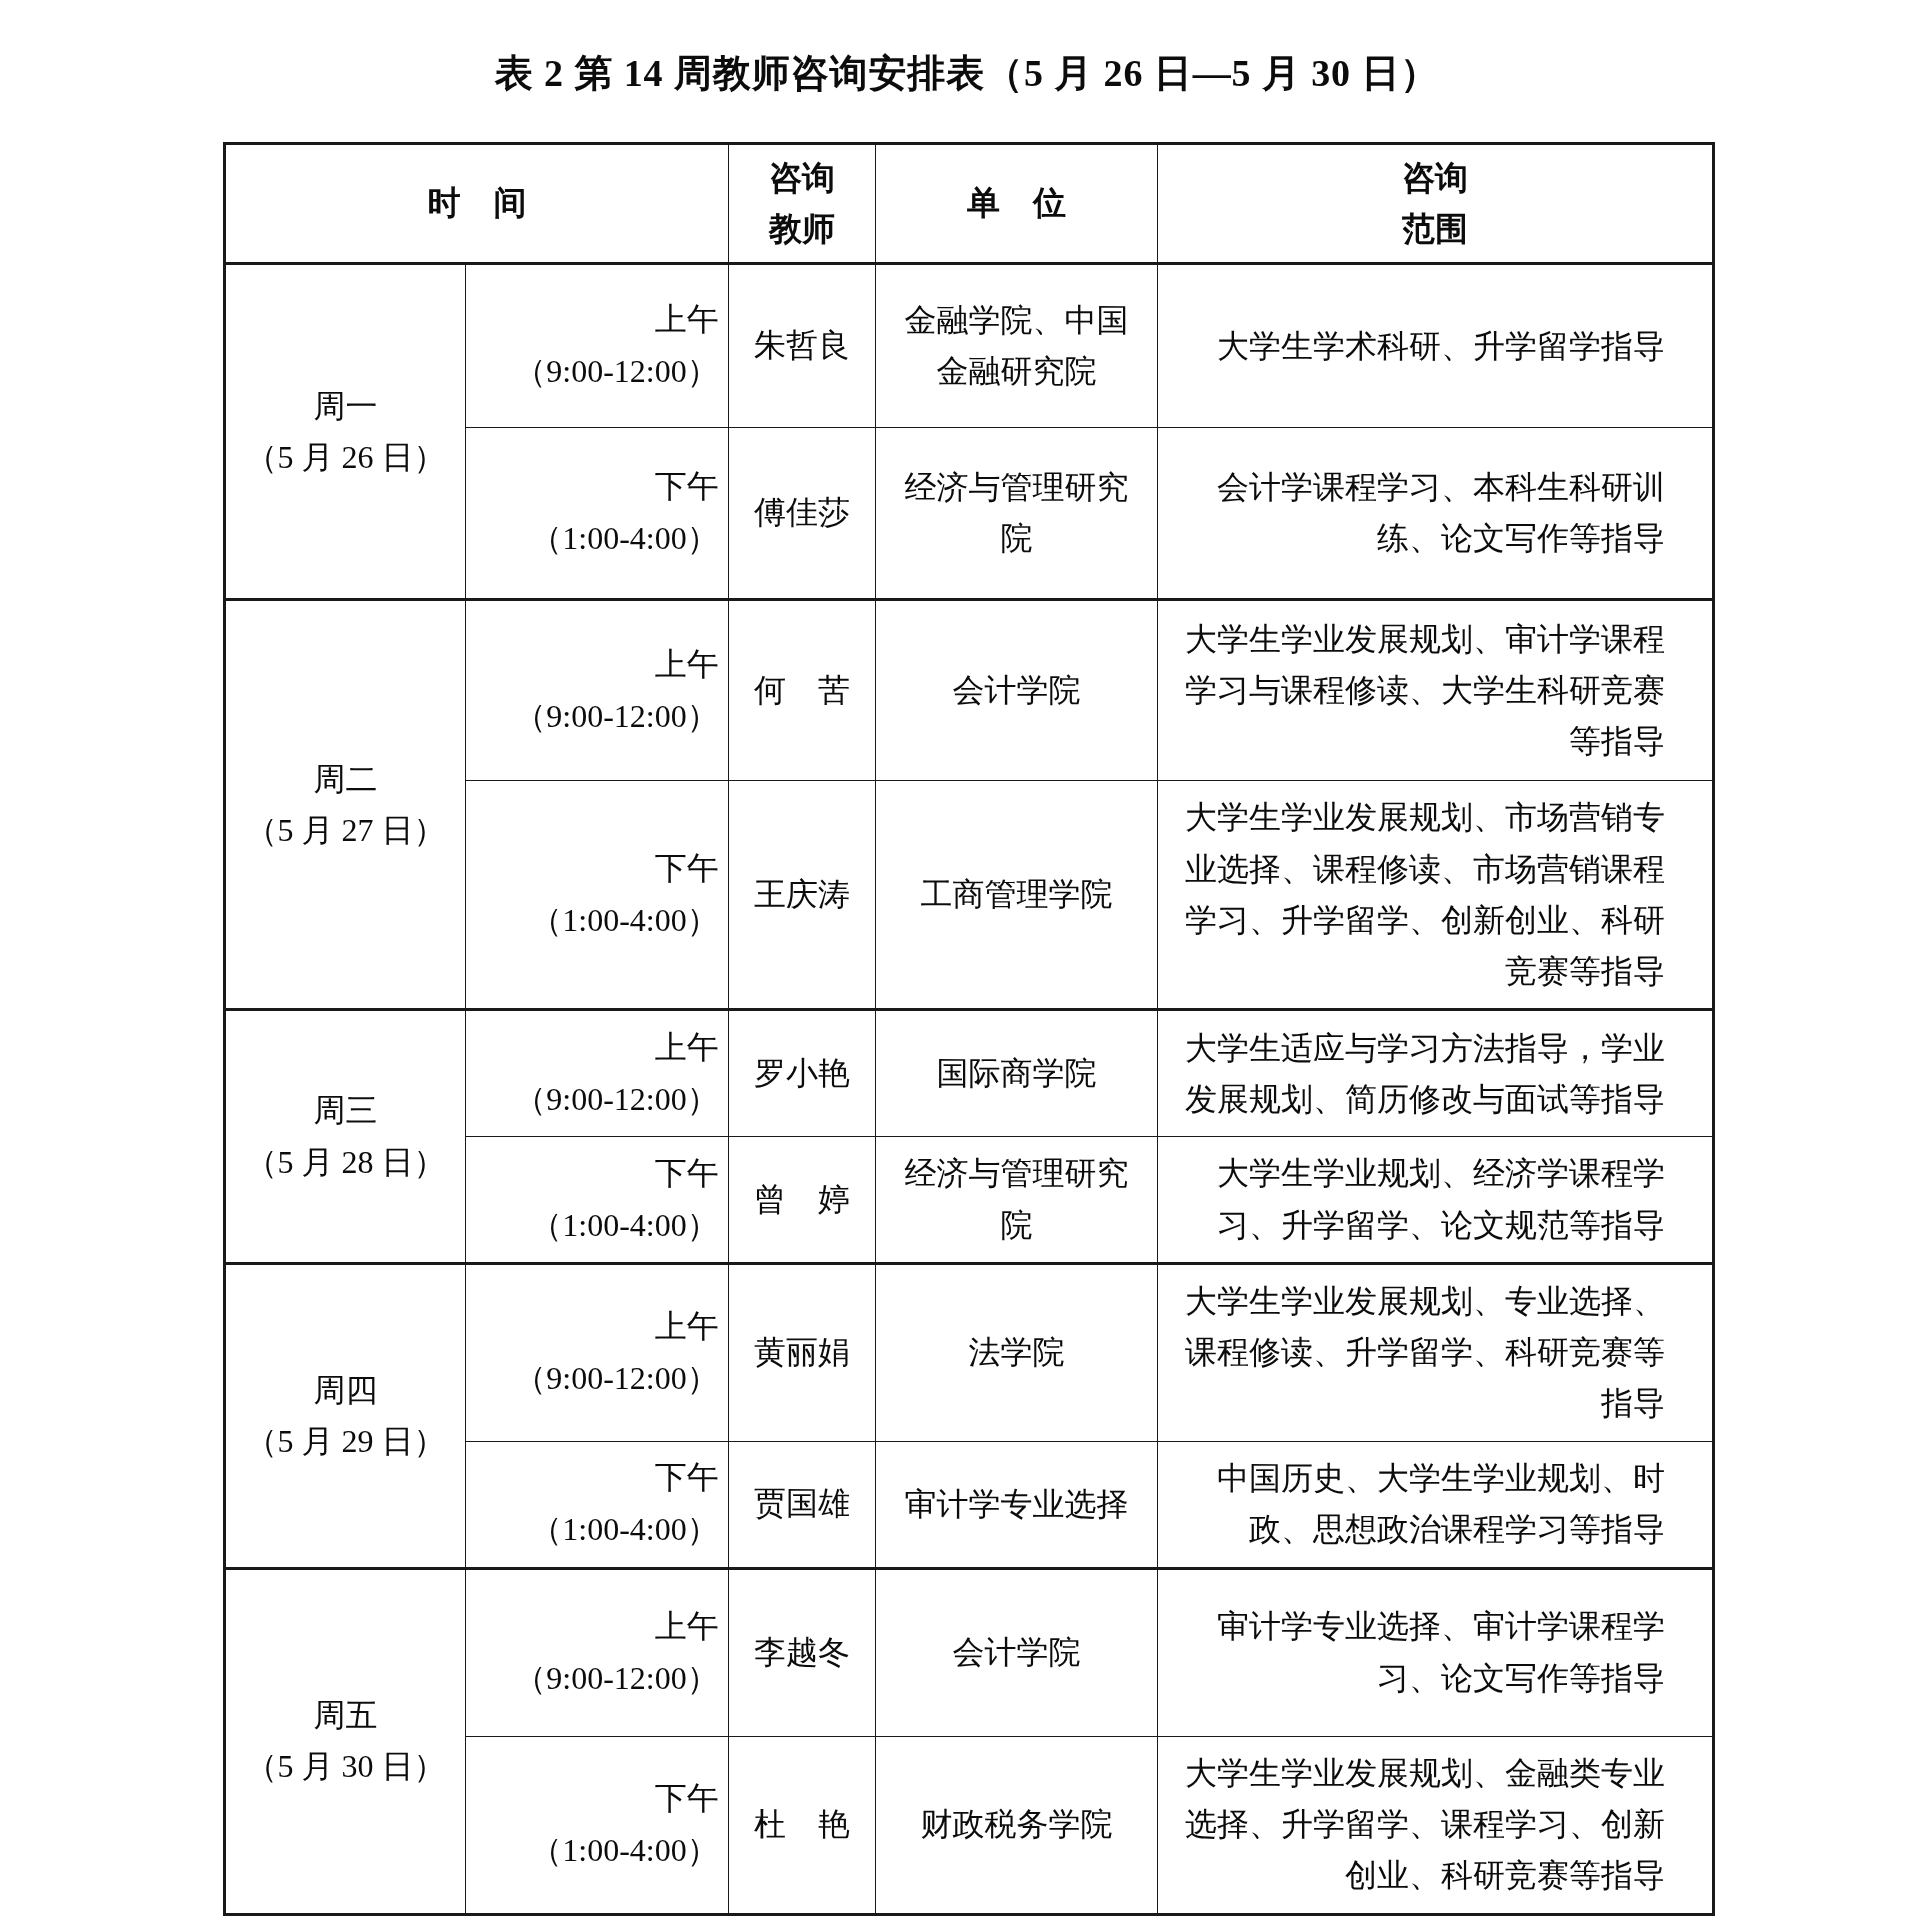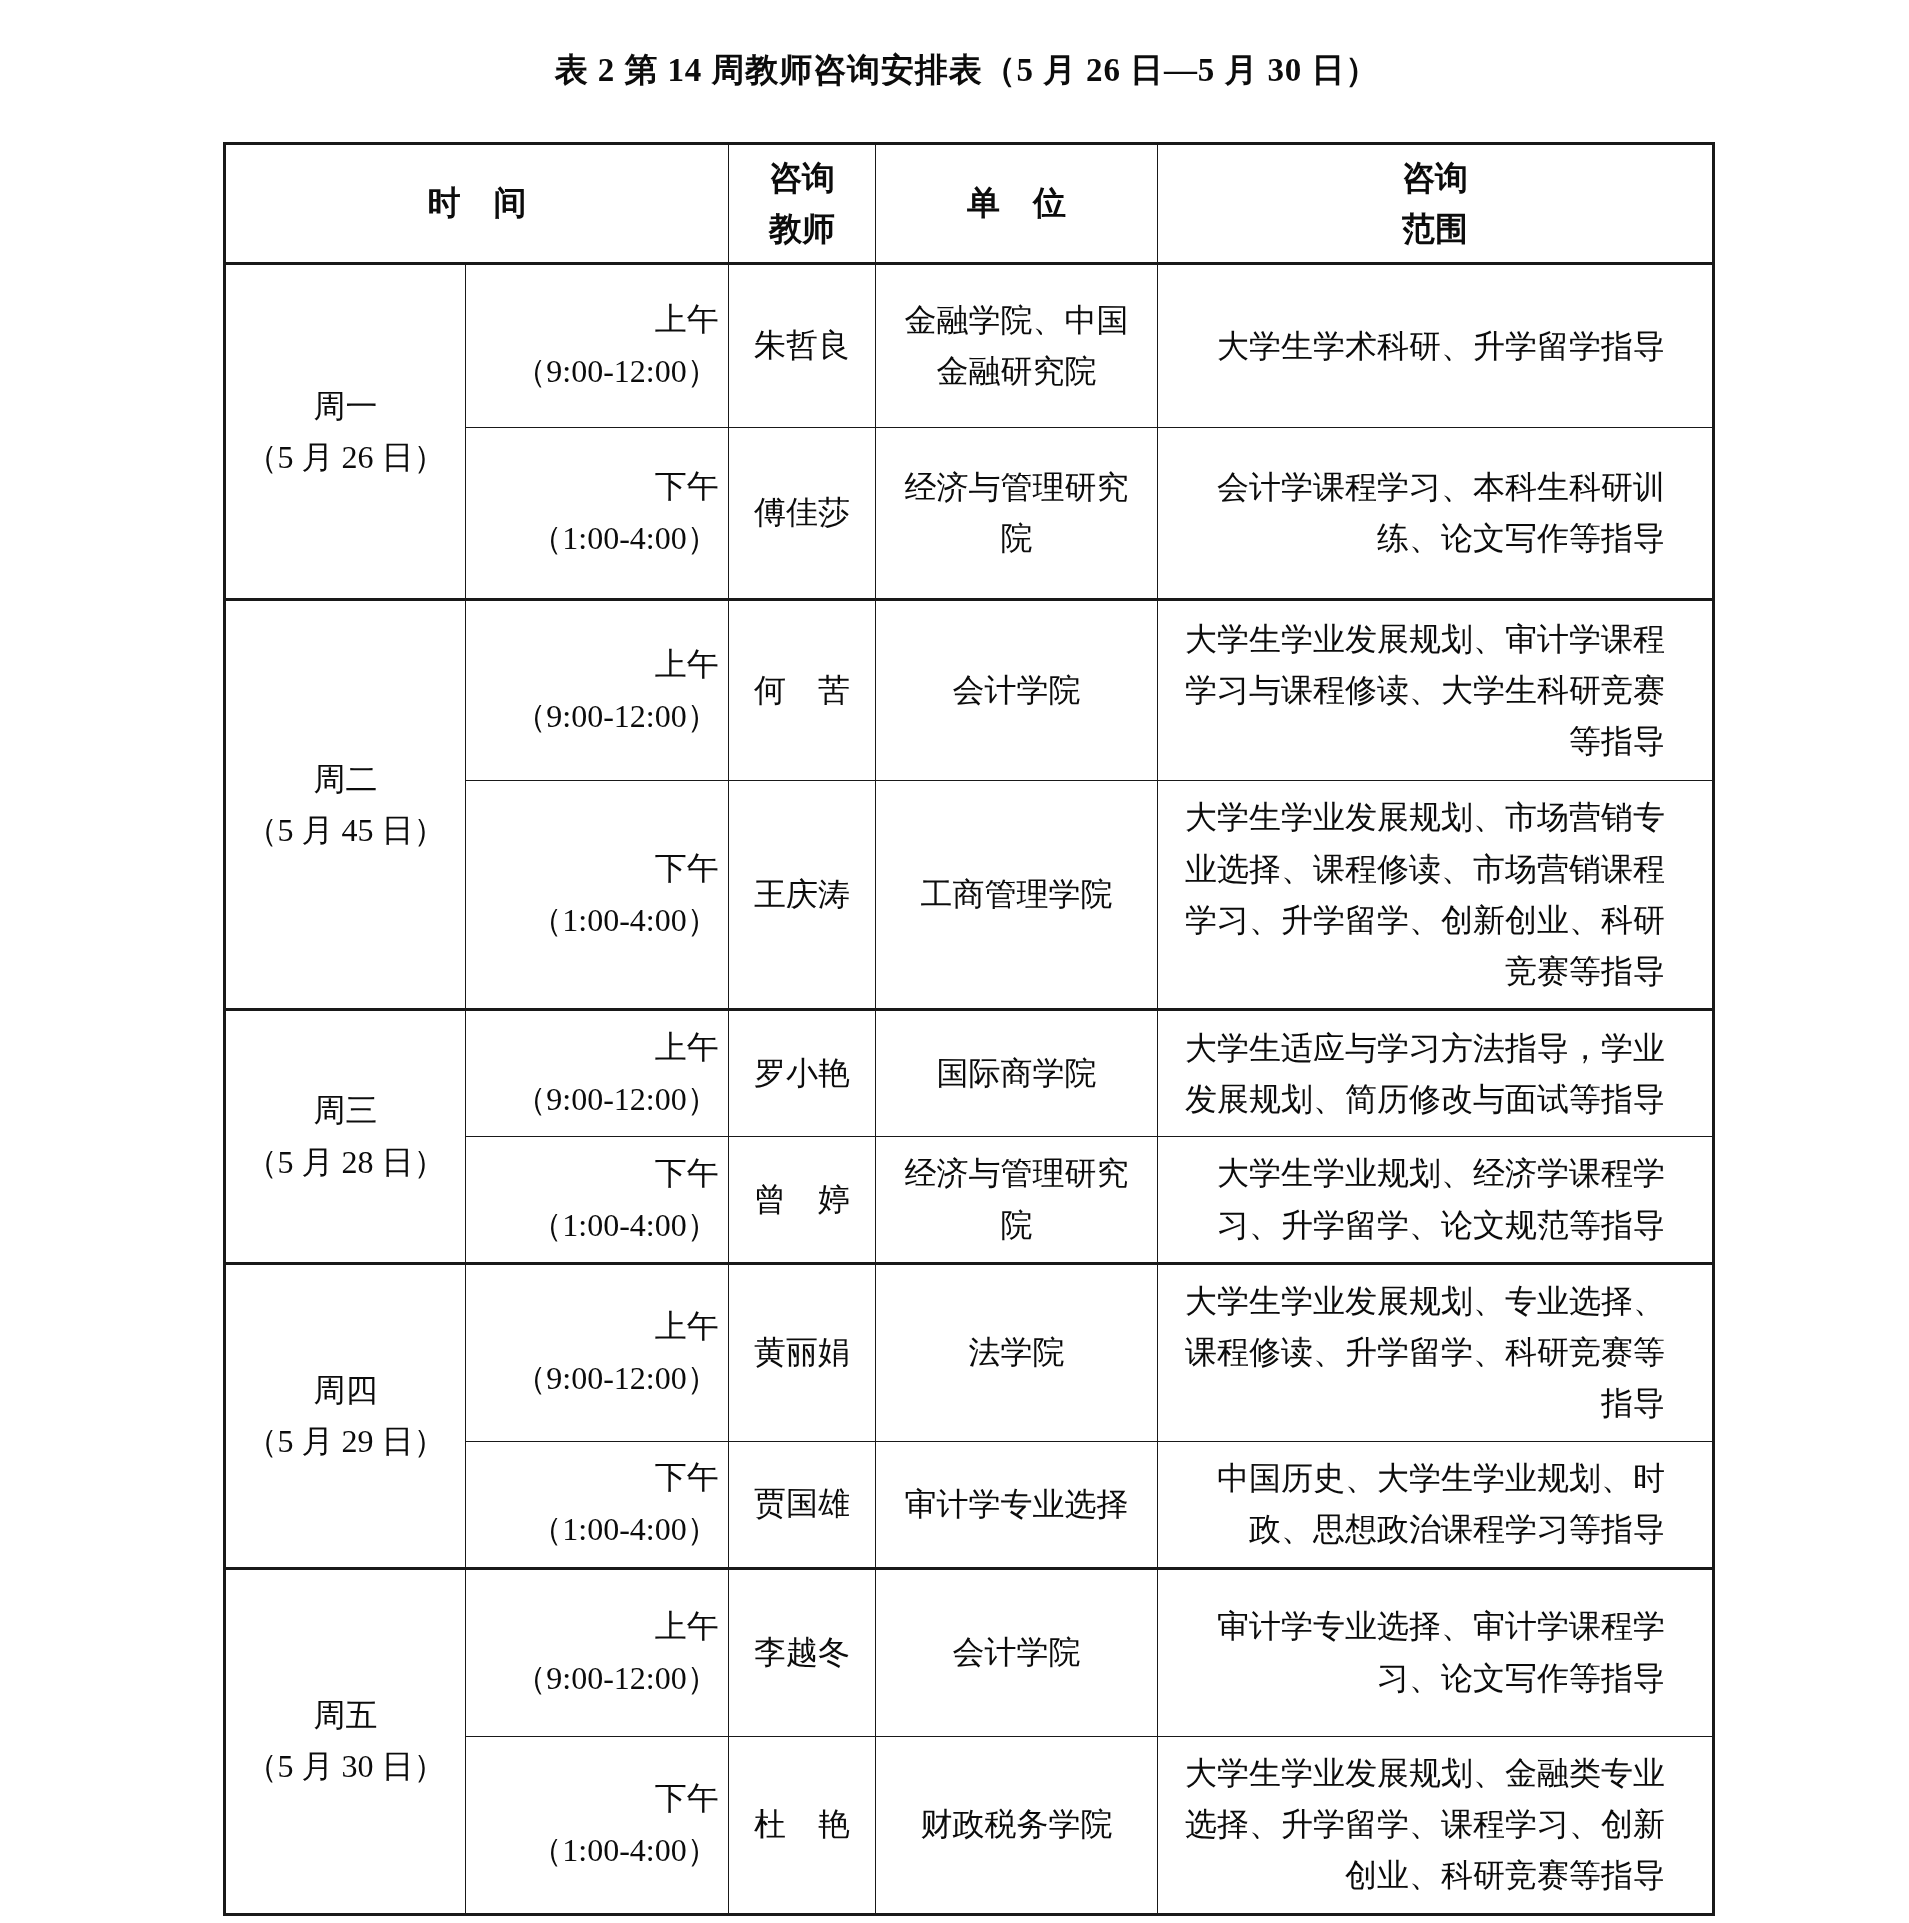--- a/index.html
+++ b/index.html
@@ -19,21 +19,21 @@
     height: 1923px;
     overflow: hidden;
     background: #ffffff;
   }
   .doc-title {
     position: absolute;
     top: 48px;
     left: 223px;
     width: 1488px;
     text-align: center;
-    font-size: 33px;
+    font-size: 38px;
     font-weight: bold;
     letter-spacing: 0.9px;
     white-space: nowrap;
   }
   table.schedule {
     position: absolute;
     top: 142px;
     left: 223px;
     width: 1488px;
     border-collapse: collapse;
@@ -139,21 +139,21 @@
         <div>（1:00-4:00）</div>
       </td>
       <td class="teacher">傅佳莎</td>
       <td class="unit">经济与管理研究院</td>
       <td class="scope">会计学课程学习、本科生科研训练、论文写作等指导</td>
     </tr>
 
     <tr class="h-r1a">
       <td class="day" rowspan="2">
         <div>周二</div>
-        <div>（5 月 45 日）</div>
+        <div>（5 月 27 日）</div>
       </td>
       <td class="time">
         <div>上午</div>
         <div>（9:00-12:00）</div>
       </td>
       <td class="teacher">何　苦</td>
       <td class="unit">会计学院</td>
       <td class="scope">大学生学业发展规划、审计学课程学习与课程修读、大学生科研竞赛等指导</td>
     </tr>
     <tr class="h-r1b group-end">

